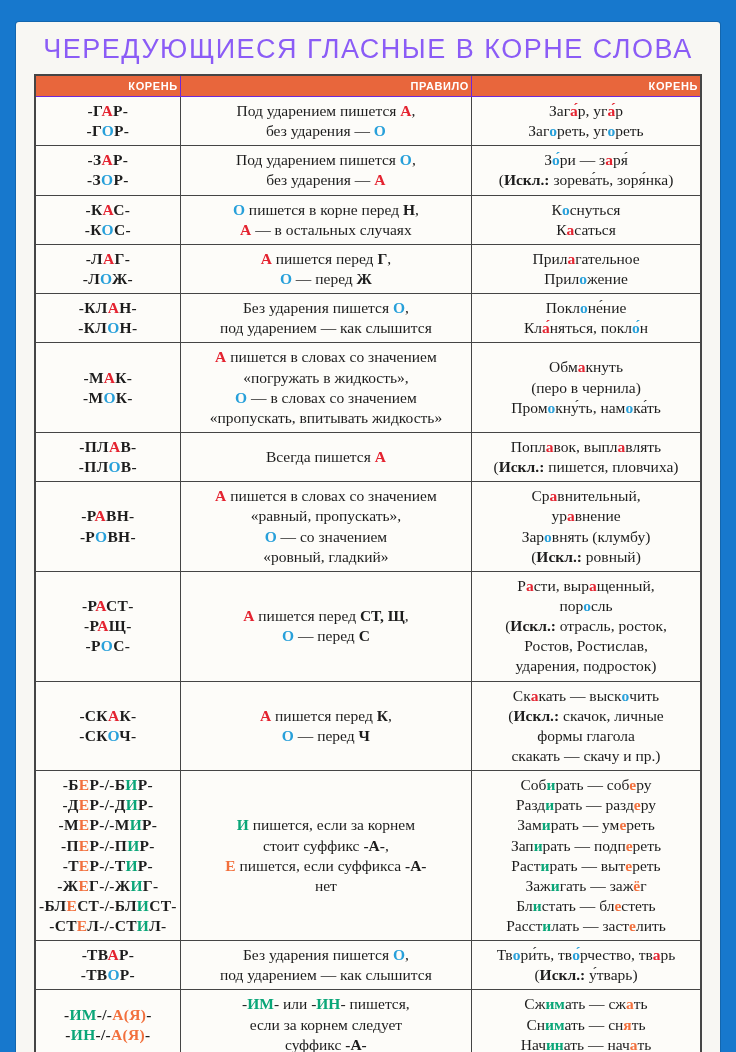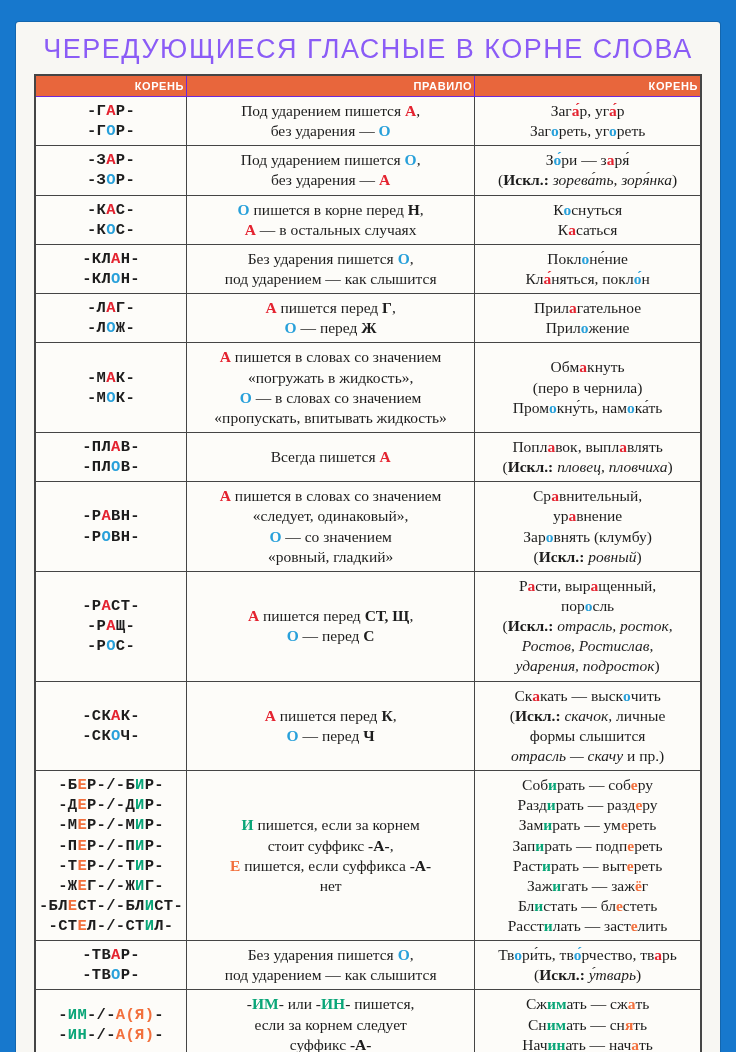--- a/index.html
+++ b/index.html
@@ -32,32 +32,32 @@
   table.rules td{
     border:1px solid #454545;
     text-align:center;vertical-align:middle;
     padding:4px 3px;
     font-size:15.5px;line-height:1.3;color:#1d1d1d;
   }
   col.c-root{width:20.5%}
   col.c-rule{width:44.5%}
   col.c-ex{width:35%}
   td.root-cell{
-    font-family:Liberation Mono, monospace;
+    font-family:Liberation Serif, serif;
     font-weight:700;font-size:14.5px;letter-spacing:.3px;line-height:1.4;
     white-space:nowrap;
     margin-left:32px;
   }
   .line{white-space:nowrap}
   .t-r{color:var(--red,#e42330);font-weight:700}
   .t-b{color:var(--blue,#28a0da);font-weight:700}
   .t-g{color:var(--green,#0aa678);font-weight:700}
   .t-o{color:var(--orange,#f2703d);font-weight:700}
   .t-B{font-weight:700}
-  .t-i{font-style:italic}
+  .t-i{}
 </style>
 </head>
 <body>
 
 <div class="card">
   <h1 class="title">ЧЕРЕДУЮЩИЕСЯ ГЛАСНЫЕ В КОРНЕ СЛОВА</h1>
   <table class="rules">
     <colgroup>
       <col class="c-root">
         <col class="c-rule">
@@ -108,44 +108,44 @@
             <div class="line"><span class="t-b">О</span> пишется в корне перед <span class="t-B">Н</span>,</div>
             <div class="line"><span class="t-r">А</span> — в остальных случаях</div>
           </td>
           <td class="examples-cell">
             <div class="line">К<span class="t-b">о</span>снуться</div>
             <div class="line">К<span class="t-r">а</span>саться</div>
           </td>
         </tr>
         <tr>
           <td class="root-cell">
+            <div class="line">-Л<span class="t-r">А</span>Г-</div>
+            <div class="line">-Л<span class="t-b">О</span>Ж-</div>
+          </td>
+          <td class="rule-cell">
+            <div class="line"><span class="t-r">А</span> пишется перед <span class="t-B">Г</span>,</div>
+            <div class="line"><span class="t-b">О</span> — перед <span class="t-B">Ж</span></div>
+          </td>
+          <td class="examples-cell">
+            <div class="line">Прил<span class="t-r">а</span>гательное</div>
+            <div class="line">Прил<span class="t-b">о</span>жение</div>
+          </td>
+        </tr>
+        <tr>
+          <td class="root-cell">
             <div class="line">-КЛ<span class="t-r">А</span>Н-</div>
             <div class="line">-КЛ<span class="t-b">О</span>Н-</div>
           </td>
           <td class="rule-cell">
             <div class="line">Без ударения пишется <span class="t-b">О</span>,</div>
             <div class="line">под ударением — как слышится</div>
           </td>
           <td class="examples-cell">
             <div class="line">Покл<span class="t-b">о</span>не́ние</div>
             <div class="line">Кл<span class="t-r">а́</span>няться, покл<span class="t-b">о́</span>н</div>
-          </td>
-        </tr>
-        <tr>
-          <td class="root-cell">
-            <div class="line">-Л<span class="t-r">А</span>Г-</div>
-            <div class="line">-Л<span class="t-b">О</span>Ж-</div>
-          </td>
-          <td class="rule-cell">
-            <div class="line"><span class="t-r">А</span> пишется перед <span class="t-B">Г</span>,</div>
-            <div class="line"><span class="t-b">О</span> — перед <span class="t-B">Ж</span></div>
-          </td>
-          <td class="examples-cell">
-            <div class="line">Прил<span class="t-r">а</span>гательное</div>
-            <div class="line">Прил<span class="t-b">о</span>жение</div>
           </td>
         </tr>
         <tr>
           <td class="root-cell">
             <div class="line">-М<span class="t-r">А</span>К-</div>
             <div class="line">-М<span class="t-b">О</span>К-</div>
           </td>
           <td class="rule-cell">
             <div class="line"><span class="t-r">А</span> пишется в словах со значением</div>
             <div class="line">«погружать в жидкость»,</div>
@@ -161,31 +161,31 @@
         <tr>
           <td class="root-cell">
             <div class="line">-ПЛ<span class="t-r">А</span>В-</div>
             <div class="line">-ПЛ<span class="t-b">О</span>В-</div>
           </td>
           <td class="rule-cell">
             <div class="line">Всегда пишется <span class="t-r">А</span></div>
           </td>
           <td class="examples-cell">
             <div class="line">Попл<span class="t-r">а</span>вок, выпл<span class="t-r">а</span>влять</div>
-            <div class="line">(<span class="t-B">Искл.:</span> <span class="t-i">пловец, пловчиха</span>)</div>
+            <div class="line">(<span class="t-B">Искл.:</span> <span class="t-i">пишется, пловчиха</span>)</div>
           </td>
         </tr>
         <tr>
           <td class="root-cell">
             <div class="line">-Р<span class="t-r">А</span>ВН-</div>
             <div class="line">-Р<span class="t-b">О</span>ВН-</div>
           </td>
           <td class="rule-cell">
             <div class="line"><span class="t-r">А</span> пишется в словах со значением</div>
-            <div class="line">«следует, одинаковый»,</div>
+            <div class="line">«равный, пропускать»,</div>
             <div class="line"><span class="t-b">О</span> — со значением</div>
             <div class="line">«ровный, гладкий»</div>
           </td>
           <td class="examples-cell">
             <div class="line">Ср<span class="t-r">а</span>внительный,</div>
             <div class="line">ур<span class="t-r">а</span>внение</div>
             <div class="line">Зар<span class="t-b">о</span>внять (клумбу)</div>
             <div class="line">(<span class="t-B">Искл.:</span> <span class="t-i">ровный</span>)</div>
           </td>
         </tr>
@@ -212,22 +212,22 @@
             <div class="line">-СК<span class="t-r">А</span>К-</div>
             <div class="line">-СК<span class="t-b">О</span>Ч-</div>
           </td>
           <td class="rule-cell">
             <div class="line"><span class="t-r">А</span> пишется перед <span class="t-B">К</span>,</div>
             <div class="line"><span class="t-b">О</span> — перед <span class="t-B">Ч</span></div>
           </td>
           <td class="examples-cell">
             <div class="line">Ск<span class="t-r">а</span>кать — выск<span class="t-b">о</span>чить</div>
             <div class="line">(<span class="t-B">Искл.:</span> <span class="t-i">скачок,</span> личные</div>
-            <div class="line">формы слышится</div>
-            <div class="line"><span class="t-i">отрасль — скачу</span> и пр.)</div>
+            <div class="line">формы глагола</div>
+            <div class="line"><span class="t-i">скакать — скачу</span> и пр.)</div>
           </td>
         </tr>
         <tr>
           <td class="root-cell">
             <div class="line">-Б<span class="t-o">Е</span>Р-/-Б<span class="t-g">И</span>Р-</div>
             <div class="line">-Д<span class="t-o">Е</span>Р-/-Д<span class="t-g">И</span>Р-</div>
             <div class="line">-М<span class="t-o">Е</span>Р-/-М<span class="t-g">И</span>Р-</div>
             <div class="line">-П<span class="t-o">Е</span>Р-/-П<span class="t-g">И</span>Р-</div>
             <div class="line">-Т<span class="t-o">Е</span>Р-/-Т<span class="t-g">И</span>Р-</div>
             <div class="line">-Ж<span class="t-o">Е</span>Г-/-Ж<span class="t-g">И</span>Г-</div>

